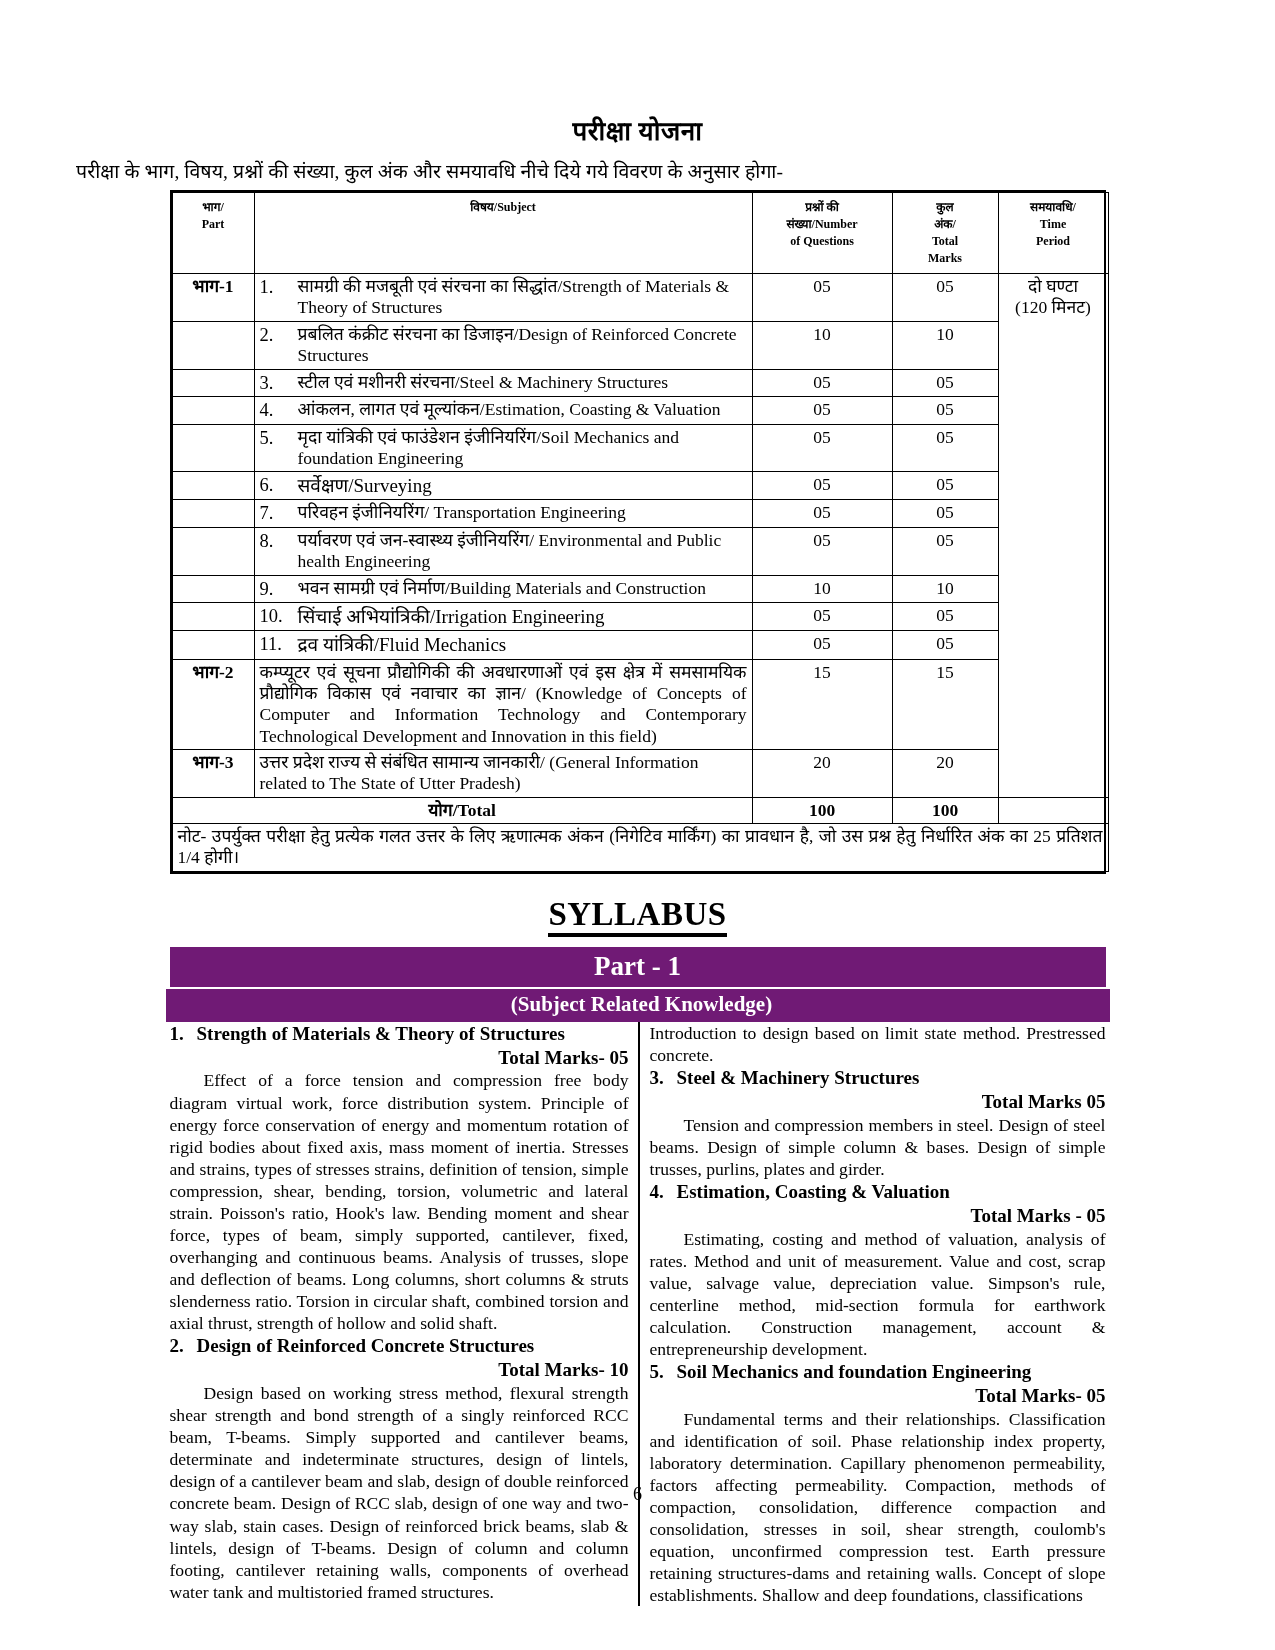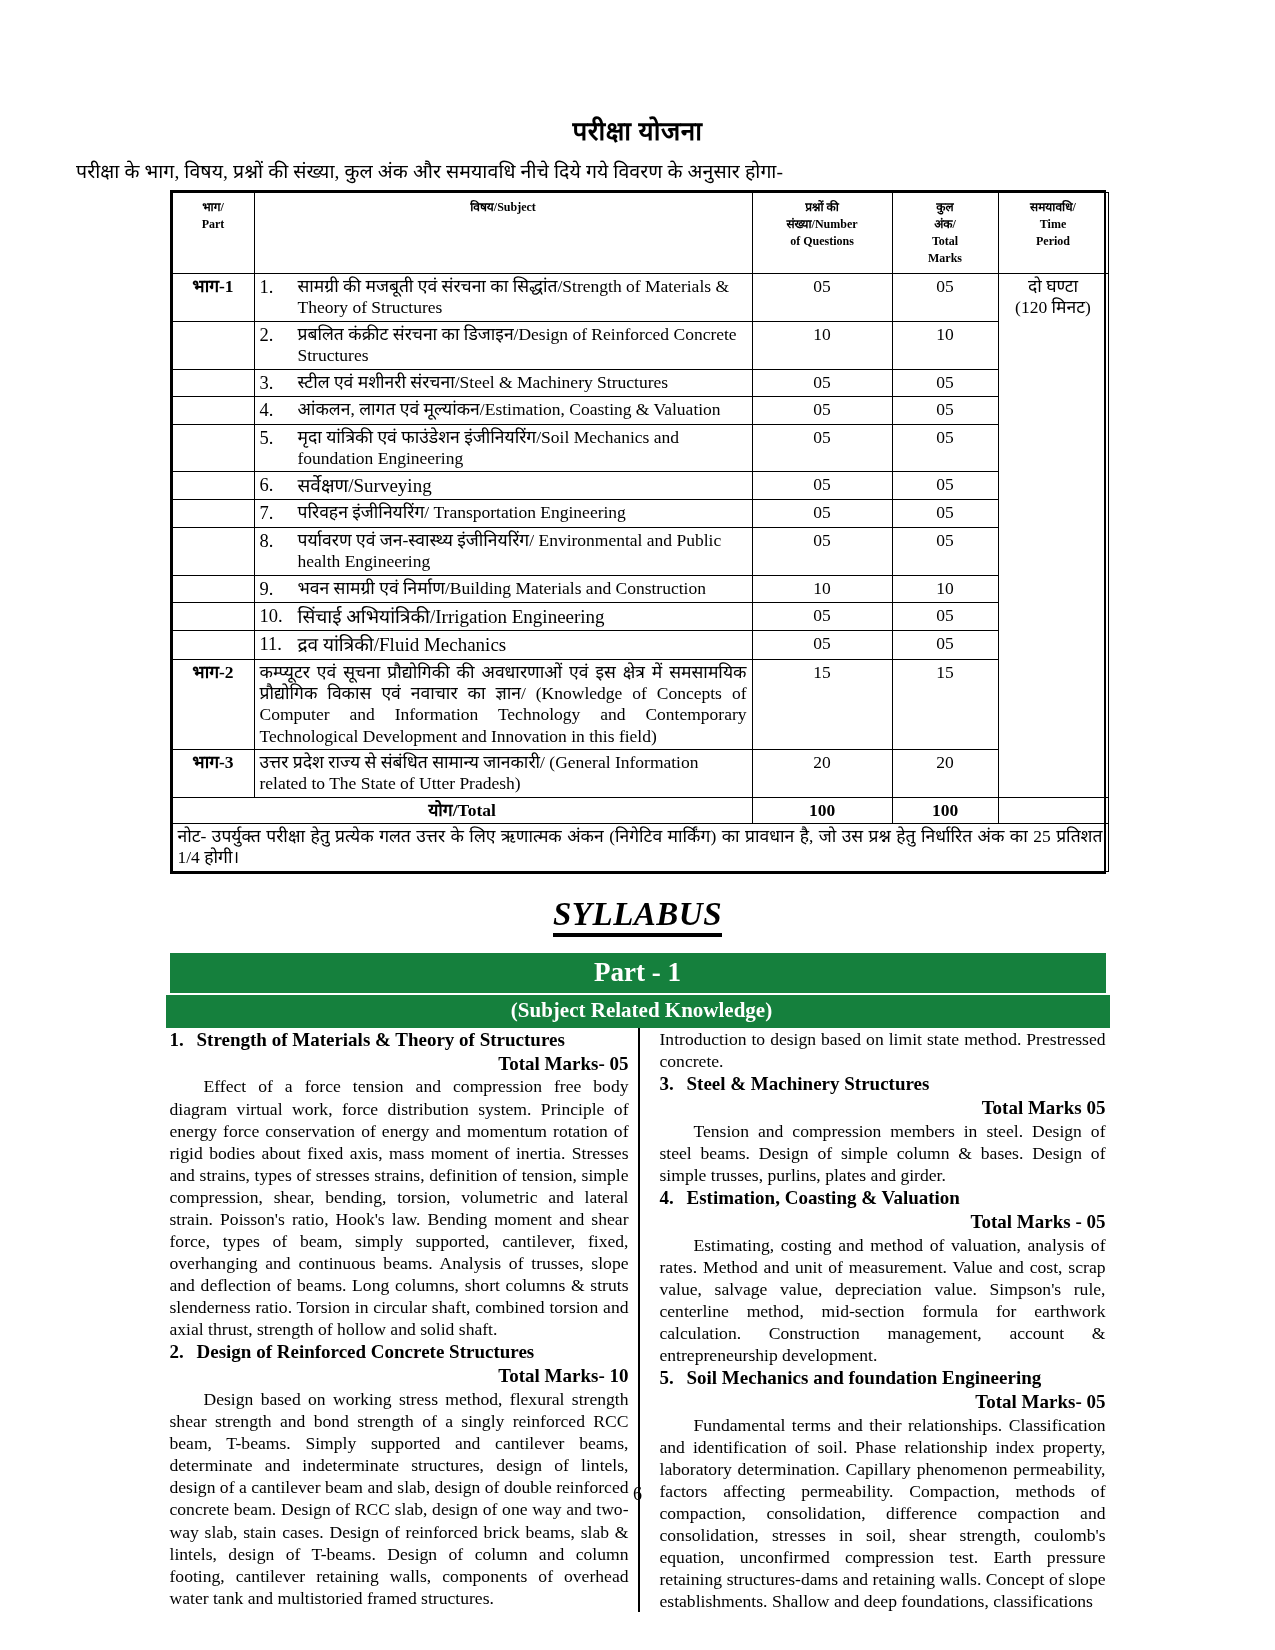--- a/index.html
+++ b/index.html
@@ -113,34 +113,33 @@
     line-height: 1.38;
     text-align: justify;
     padding: 3px 7px 4px 7px;
   }
 
   
   .syllabus-head {
     text-align: center;
     font-size: 33px;
     font-weight: bold;
-    margin: 22px 0 20px 0;
+    margin: 22px 0 14px 0;
     letter-spacing: 0.5px;
-    font-style: italic;
   }
   .syllabus-head span {
     border-bottom: 4px solid #000;
     padding-bottom: 1px;
   }
 
   
   .banner {
     width: 936px;
     margin: 0 auto;
-    background: #15803d;
+    background: #701a75;
     color: #fff;
     text-align: center;
     font-weight: bold;
   }
   .banner-part {
     font-size: 27px;
     padding: 4px 0 5px 0;
     border-bottom: 2px solid #fff;
   }
   .banner-sub {
@@ -155,21 +154,21 @@
     display: flex;
     box-sizing: border-box;
   }
   .col {
     width: 468px;
     box-sizing: border-box;
     font-size: 17.6px;
     line-height: 1.255;
   }
   .col.left  { padding-right: 9px; }
-  .col.right { padding-left: 20px; border-left: 2px solid #000; }
+  .col.right { padding-left: 10px; border-left: 2px solid #000; }
   .col h3 {
     margin: 0;
     font-size: 19px;
     font-weight: bold;
     display: flex;
   }
   .col h3 .hnum {
     width: 27px;
     flex: 0 0 27px;
   }

